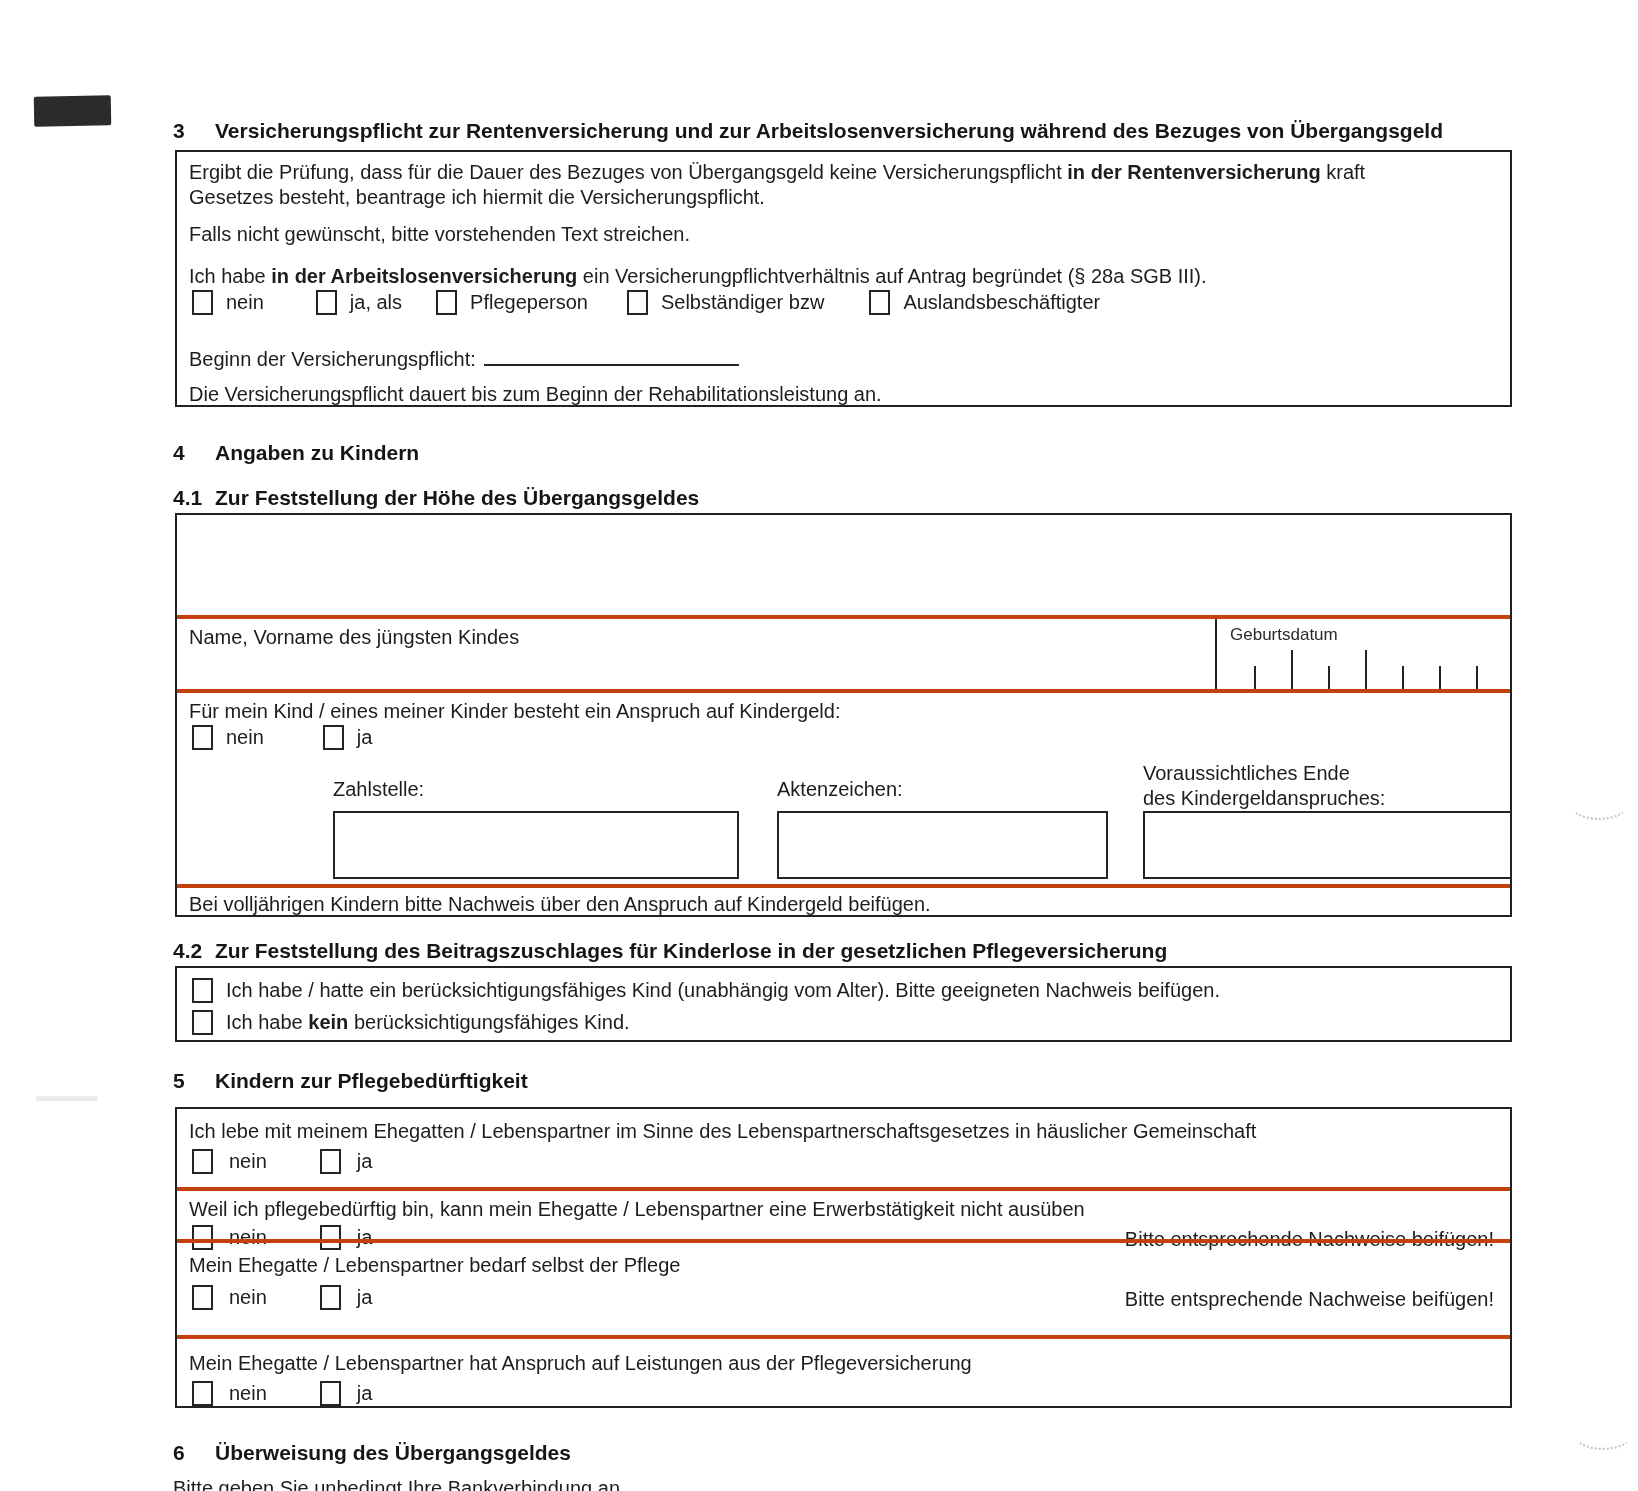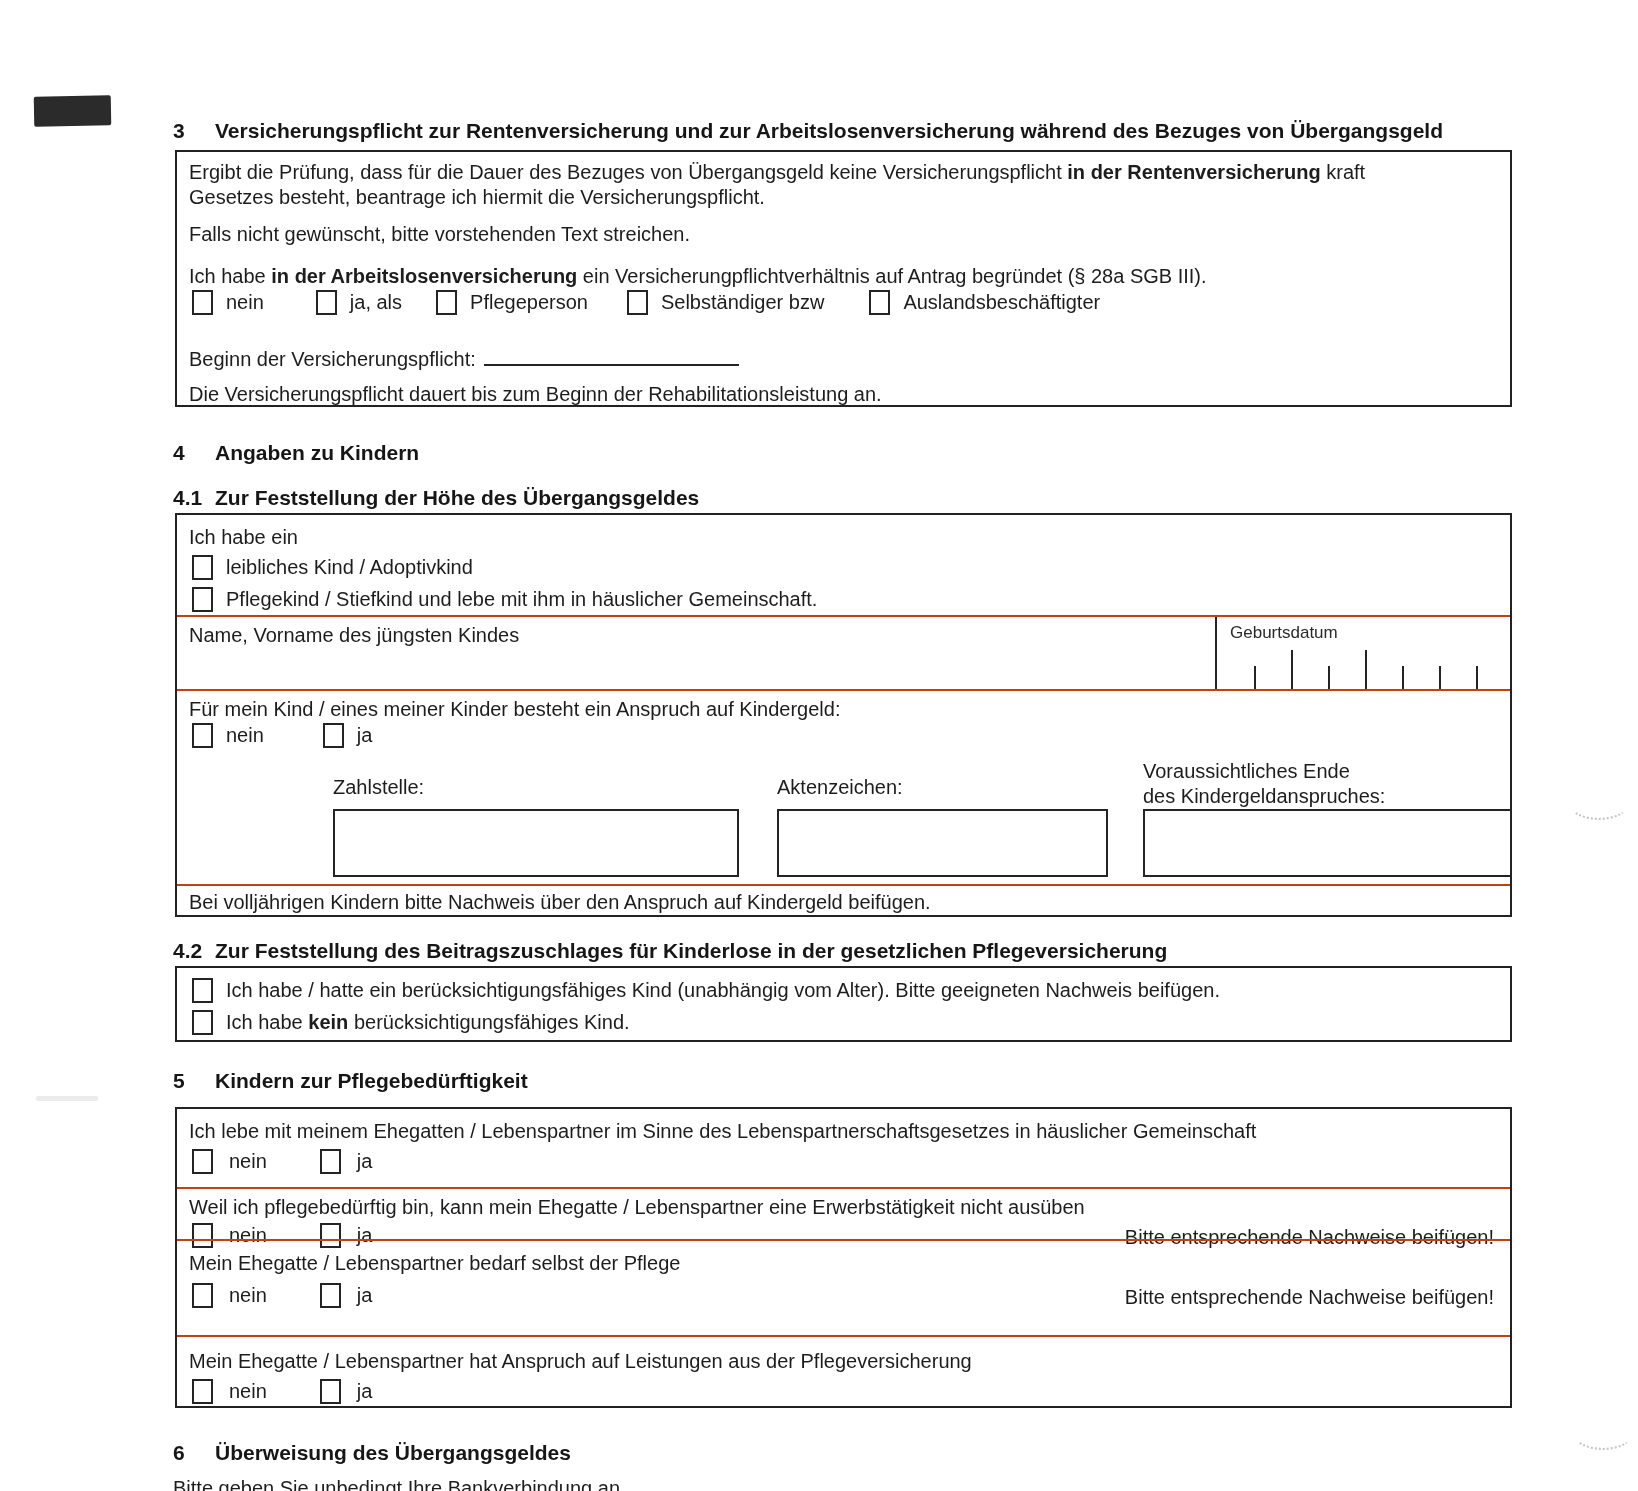--- a/index.html
+++ b/index.html
@@ -29,21 +29,21 @@
   .tick{position:absolute; bottom:0; width:2px; background:#242424;}
   .tick.short{height:23px;}
   .tick.tall{height:39px;}
   
   .fill-line{display:inline-block; width:255px; border-bottom:2px solid #242424; height:18px; margin-left:8px; vertical-align:baseline;}
   
   #regmark{position:absolute; left:34px; top:96px; width:77px; height:30px; background:#2b2b2b; transform:rotate(-1deg); border-radius:2px;}
   .arc{position:absolute; width:58px; height:30px; border:2px dotted #c6c6c6; border-color:transparent transparent #c6c6c6 transparent; border-radius:50%;}
   .smudge{position:absolute; background:#ebebeb; border-radius:2px;}
   .row{position:absolute; left:0; right:0; box-sizing:border-box;}
-  .divider-top{border-top:2px solid #c2410c;}
+  .divider-top{border-top:4px solid #c2410c;}
 </style>
 </head>
 <body>
 
 <div id="page">
 
   <div id="regmark"></div>
   <div class="arc" style="left:1568px; top:786px;"></div>
   <div class="arc" style="left:1572px; top:1416px;"></div>
   <div class="smudge" style="left:36px; top:1096px; width:62px; height:5px;"></div>
@@ -85,31 +85,20 @@
     <span>Angaben zu Kindern</span>
   </div>
 
   <div class="heading" style="top:485px;">
     <span class="num">4.1</span>
     <span>Zur Feststellung der Höhe des Übergangsgeldes</span>
   </div>
 
   <div class="fbox" style="top:513px; height:404px;">
 
-    <div class="row" style="top:0; height:100px;">
-      <div class="qtext" style="top:10px;">Ich habe ein</div>
-      <div class="cbrow" style="left:0; top:40px;">
-        <span class="cb" style="margin-left:15px;"></span>
-        <span class="lbl">leibliches Kind / Adoptivkind</span>
-      </div>
-      <div class="cbrow" style="left:0; top:72px;">
-        <span class="cb" style="margin-left:15px;"></span>
-        <span class="lbl">Pflegekind / Stiefkind und lebe mit ihm in häuslicher Gemeinschaft.</span>
-      </div>
-    </div>
 
     <div class="row divider-top" style="top:100px; height:74px;">
       <div class="qtext" style="top:6px;">Name, Vorname des jüngsten Kindes</div>
       <div class="abs" style="left:12px; top:30px; right:300px; height:40px;"></div>
       <div id="gebcell">
         <span class="glabel">Geburtsdatum</span>
         <span class="tick short" style="left:37px;"></span>
         <span class="tick tall" style="left:74px;"></span>
         <span class="tick short" style="left:111px;"></span>
         <span class="tick tall" style="left:148px;"></span>

